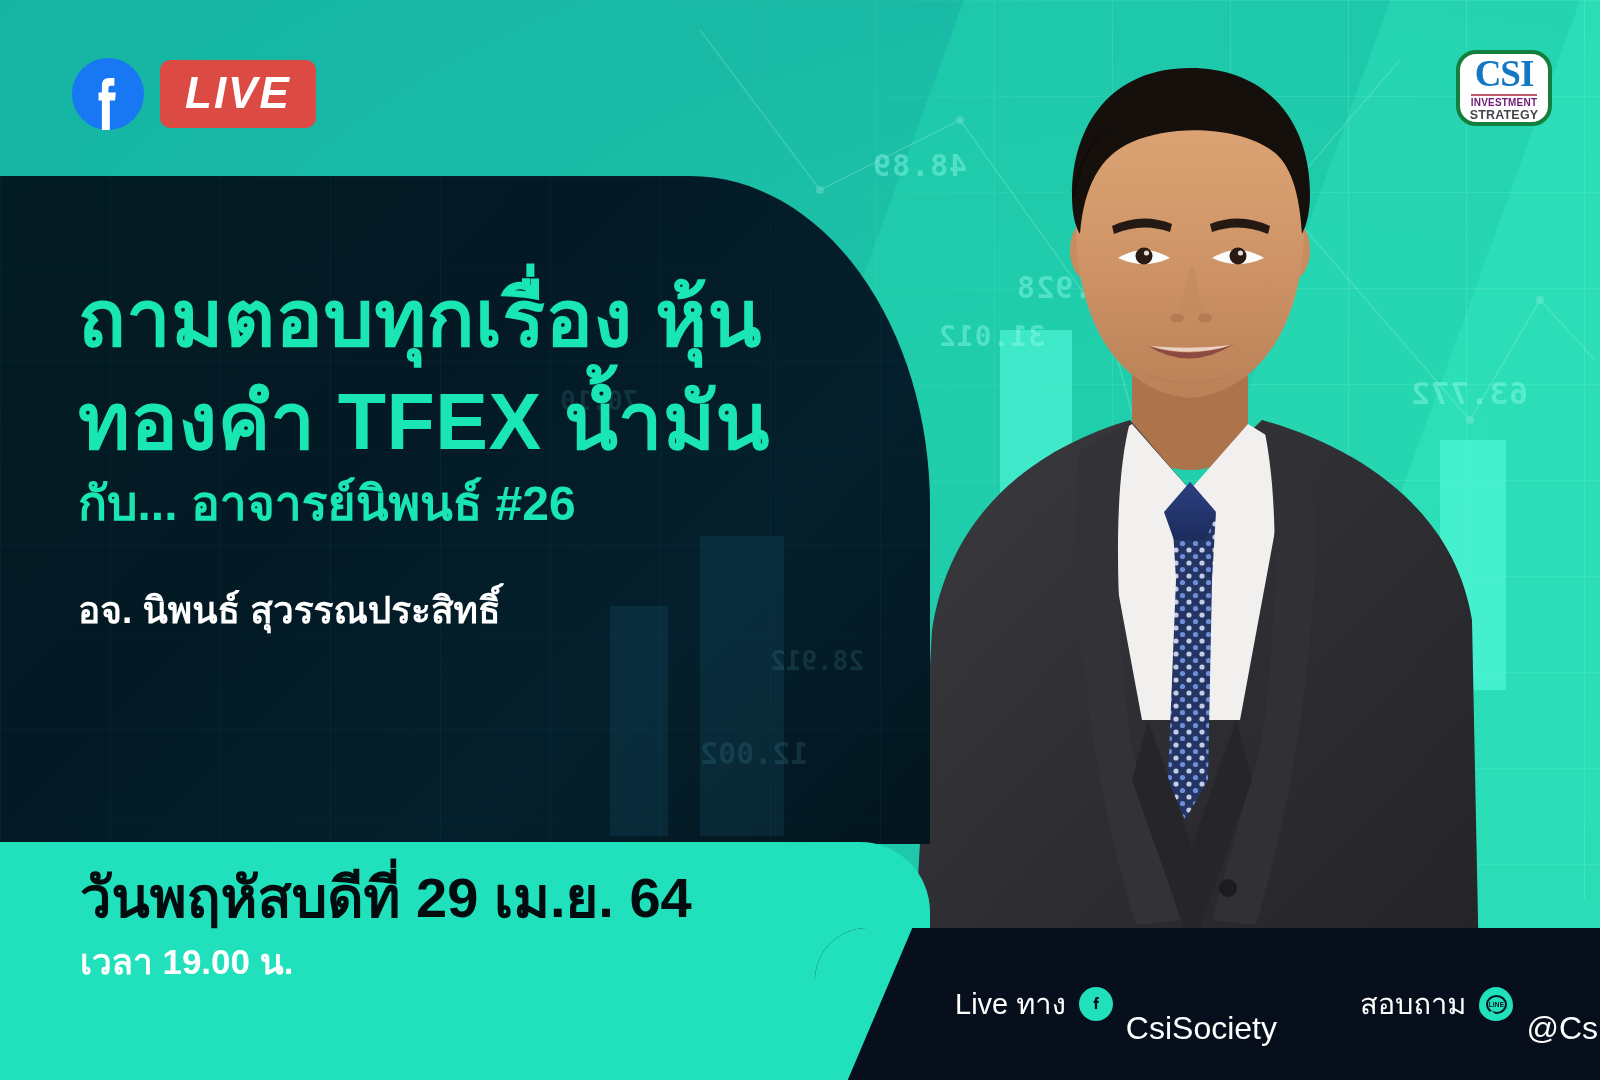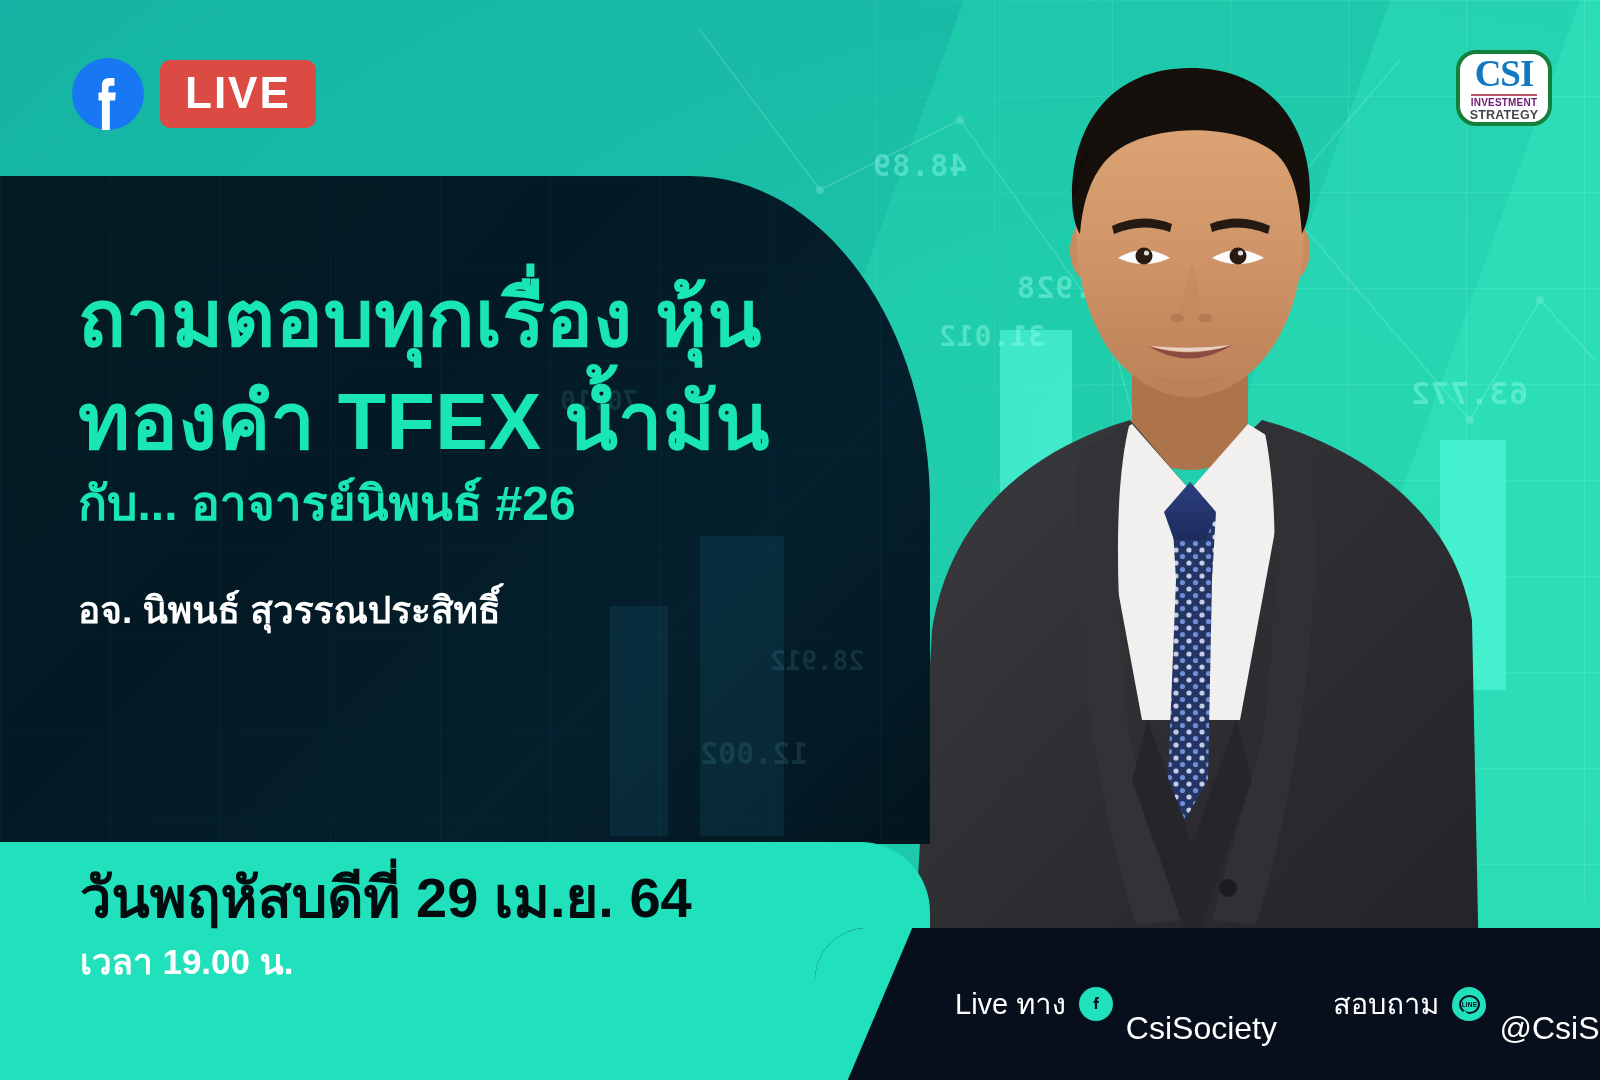--- a/index.html
+++ b/index.html
@@ -146,21 +146,21 @@
     z-index:8;
     overflow:hidden;
   }
   #footer::before{
     content:""; position:absolute; left:-90px; top:-30px;
     width:200px; height:260px; background:#21E0BC;
     transform:skewX(-23deg); transform-origin:top left;
   }
   #footer-inner{
     position:absolute; left:0; top:0; width:100%; height:100%;
-    display:flex; align-items:center; padding-left:140px; gap:56px;
+    display:flex; align-items:center; padding-left:140px; gap:83px;
     z-index:2;
   }
   .fg{ display:flex; align-items:center; gap:13px; }
   .fg .lbl{ color:#fff; font-size:29px; font-weight:400; white-space:nowrap; }
   .fg .handle{ color:#fff; font-size:32px; font-weight:400; white-space:nowrap;margin-top:48px; }
 
   .ic-circle{
     width:34px; height:34px; border-radius:50%;
     background:#21E0BC; display:flex; align-items:center; justify-content:center;
     flex:0 0 auto;
@@ -182,21 +182,21 @@
 
   
   #fblive{ position:absolute; left:72px; top:58px; display:flex; align-items:center; gap:16px; z-index:10; }
   #fb-badge{
     width:72px;height:72px;border-radius:50%;background:#1877F2;
     display:flex;align-items:flex-end;justify-content:center;
   }
   #live-pill{
     background:#DB4A43; border-radius:10px;
     padding:11px 25px 13px;
-    display:flex;align-items:center;justify-content:center;
+    display:flex;align-items:center;justify-content:center;font-style:italic;
   }
   #live-pill span{
     color:#fff; font-weight:700; font-size:44px; letter-spacing:2px; line-height:1;
   }
 
   
   #csi{
     position:absolute; right:48px; top:50px; width:96px; height:76px;
     background:#ffffff; border:4px solid #15803d; border-radius:20px;
     display:flex; flex-direction:column; align-items:center; justify-content:center;

